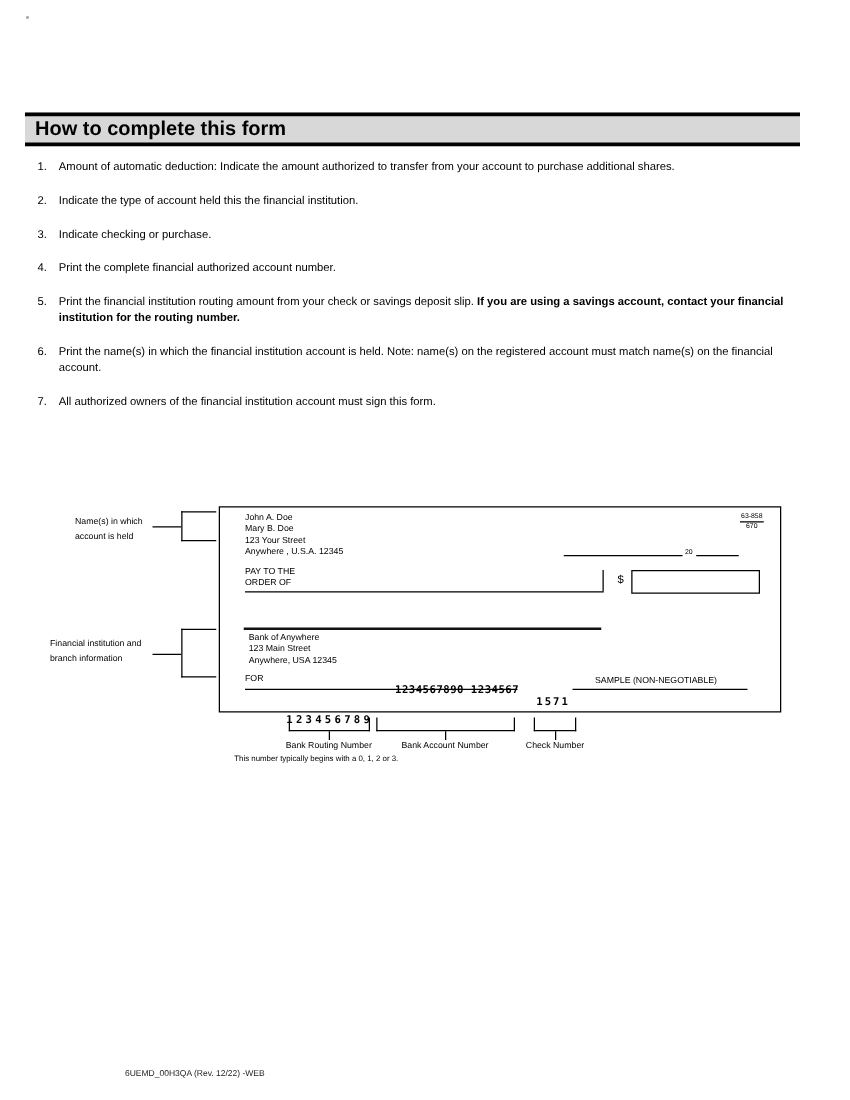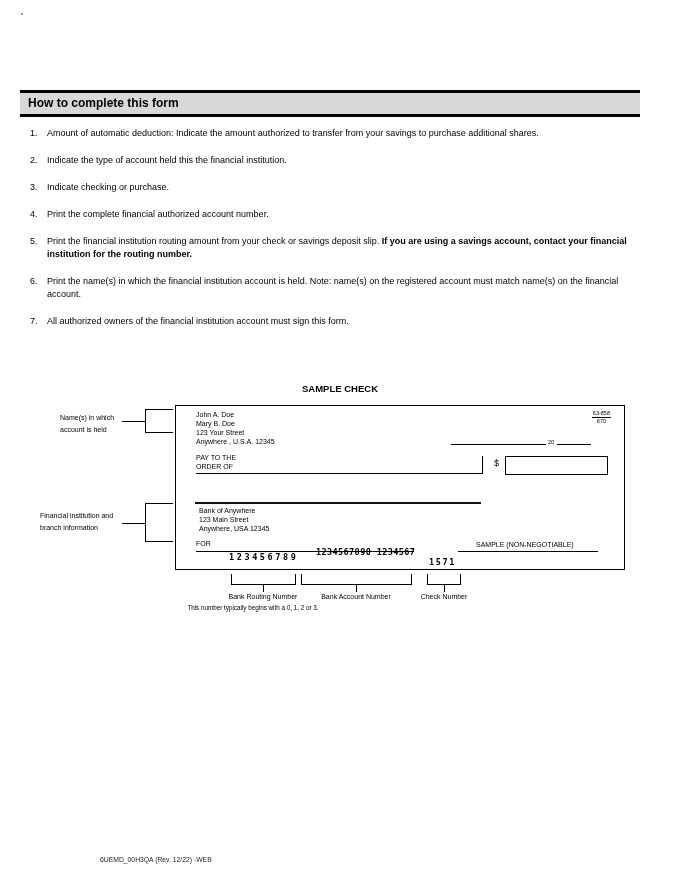--- a/index.html
+++ b/index.html
@@ -6,21 +6,21 @@
   .page {
     position:relative; width:680px; height:880px; background:#ffffff;
     font-family:"Liberation Sans", sans-serif; color:#000; overflow:hidden;
   }
   .abs { position:absolute; }
   .corner-dot { position:absolute; left:21px; top:13px; width:2px; height:2px; background:#9a9a9a; }
 
   .header-bar {
     position:absolute; left:20px; top:90px; width:612px;
     background:#d8d8d8; border-top:3px solid #000; border-bottom:3px solid #000;
-    padding:4px 0 4px 8px; font-weight:bold; font-size:12px; line-height:13px;
+    padding:4px 0 4px 8px; font-weight:bold; font-size:16px; line-height:13px;
   }
 
   .instructions { position:absolute; left:20px; top:127px; width:622px; font-size:9px; line-height:13px; }
   .item { display:flex; margin-bottom:14px; }
   .item .num { flex:0 0 17px; margin-left:10px; }
   .item .txt { flex:1 1 auto; }
   .bold { font-weight:bold; }
 
   .check-title { position:absolute; left:0; top:383px; width:680px; text-align:center; font-weight:bold; font-size:9.5px; }
 
@@ -54,21 +54,21 @@
 
   <div class="corner-dot"></div>
 
   <div class="header-bar">
     <span>How to complete this form</span>
   </div>
 
   <div class="instructions">
     <div class="item">
       <span class="num">1.</span>
-      <span class="txt"><span>Amount of automatic deduction:  Indicate the amount authorized to transfer from your savings to purchase additional shares.</span><span class="bold"></span></span>
+      <span class="txt"><span>Amount of automatic deduction:  Indicate the amount authorized to transfer from your account to purchase additional shares.</span><span class="bold"></span></span>
     </div>
     <div class="item">
       <span class="num">2.</span>
       <span class="txt"><span>Indicate the type of account held this the financial institution.</span><span class="bold"></span></span>
     </div>
     <div class="item">
       <span class="num">3.</span>
       <span class="txt"><span>Indicate checking or purchase.</span><span class="bold"></span></span>
     </div>
     <div class="item">
@@ -82,21 +82,20 @@
     <div class="item">
       <span class="num">6.</span>
       <span class="txt"><span>Print the name(s) in which the financial institution account is held.  Note: name(s) on the registered account must match name(s) on the financial account.</span><span class="bold"></span></span>
     </div>
     <div class="item">
       <span class="num">7.</span>
       <span class="txt"><span>All authorized owners of the financial institution account must sign this form.</span><span class="bold"></span></span>
     </div>
   </div>
 
-  <div class="check-title">SAMPLE CHECK</div>
 
   <div class="abs side-label" style="left:60px; top:412px;">
     <div>Name(s) in which</div>
     <div>account is held</div>
   </div>
   <div class="abs hline" style="left:122px; top:421px; width:23px;"></div>
   <div class="abs bracket-open-right" style="left:145px; top:409px; width:28px; height:24px;"></div>
 
   <div class="abs side-label" style="left:40px; top:510px;">
     <div>Financial institution and</div>
@@ -140,21 +139,21 @@
       <div>123 Main Street</div>
       <div>Anywhere, USA 12345</div>
     </div>
 
     <div class="abs small7" style="left:20px; top:133px;">FOR</div>
     <div class="abs hline" style="left:20px; top:145px; width:218px; border-top-width:1.5px;"></div>
 
     <div class="abs small7" style="left:300px; top:134px;">SAMPLE (NON-NEGOTIABLE)</div>
     <div class="abs hline" style="left:282px; top:145px; width:140px;"></div>
 
-    <div class="abs micr" style="left:53px; top:146px; letter-spacing:2.6px;">123456789</div>
+    <div class="abs micr" style="left:53px; top:165px; letter-spacing:2.6px;">123456789</div>
     <div class="abs micr" style="left:140px; top:141px; letter-spacing:0.4px;">1234567890 1234567</div>
     <div class="abs micr" style="left:253px; top:151px; letter-spacing:1.6px;">1571</div>
   </div>
 
   <div class="abs bracket-open-up" style="left:231px; top:574px; width:65px; height:11px;"></div>
   <div class="abs vline" style="left:263px; top:585px; height:7px;"></div>
   <div class="abs under-label" style="left:203px; top:593px; width:120px;">Bank Routing Number</div>
   <div class="abs under-note" style="left:153px; top:604px; width:200px;">This number typically begins with a 0, 1, 2 or 3.</div>
 
   <div class="abs bracket-open-up" style="left:301px; top:574px; width:111px; height:11px;"></div>

